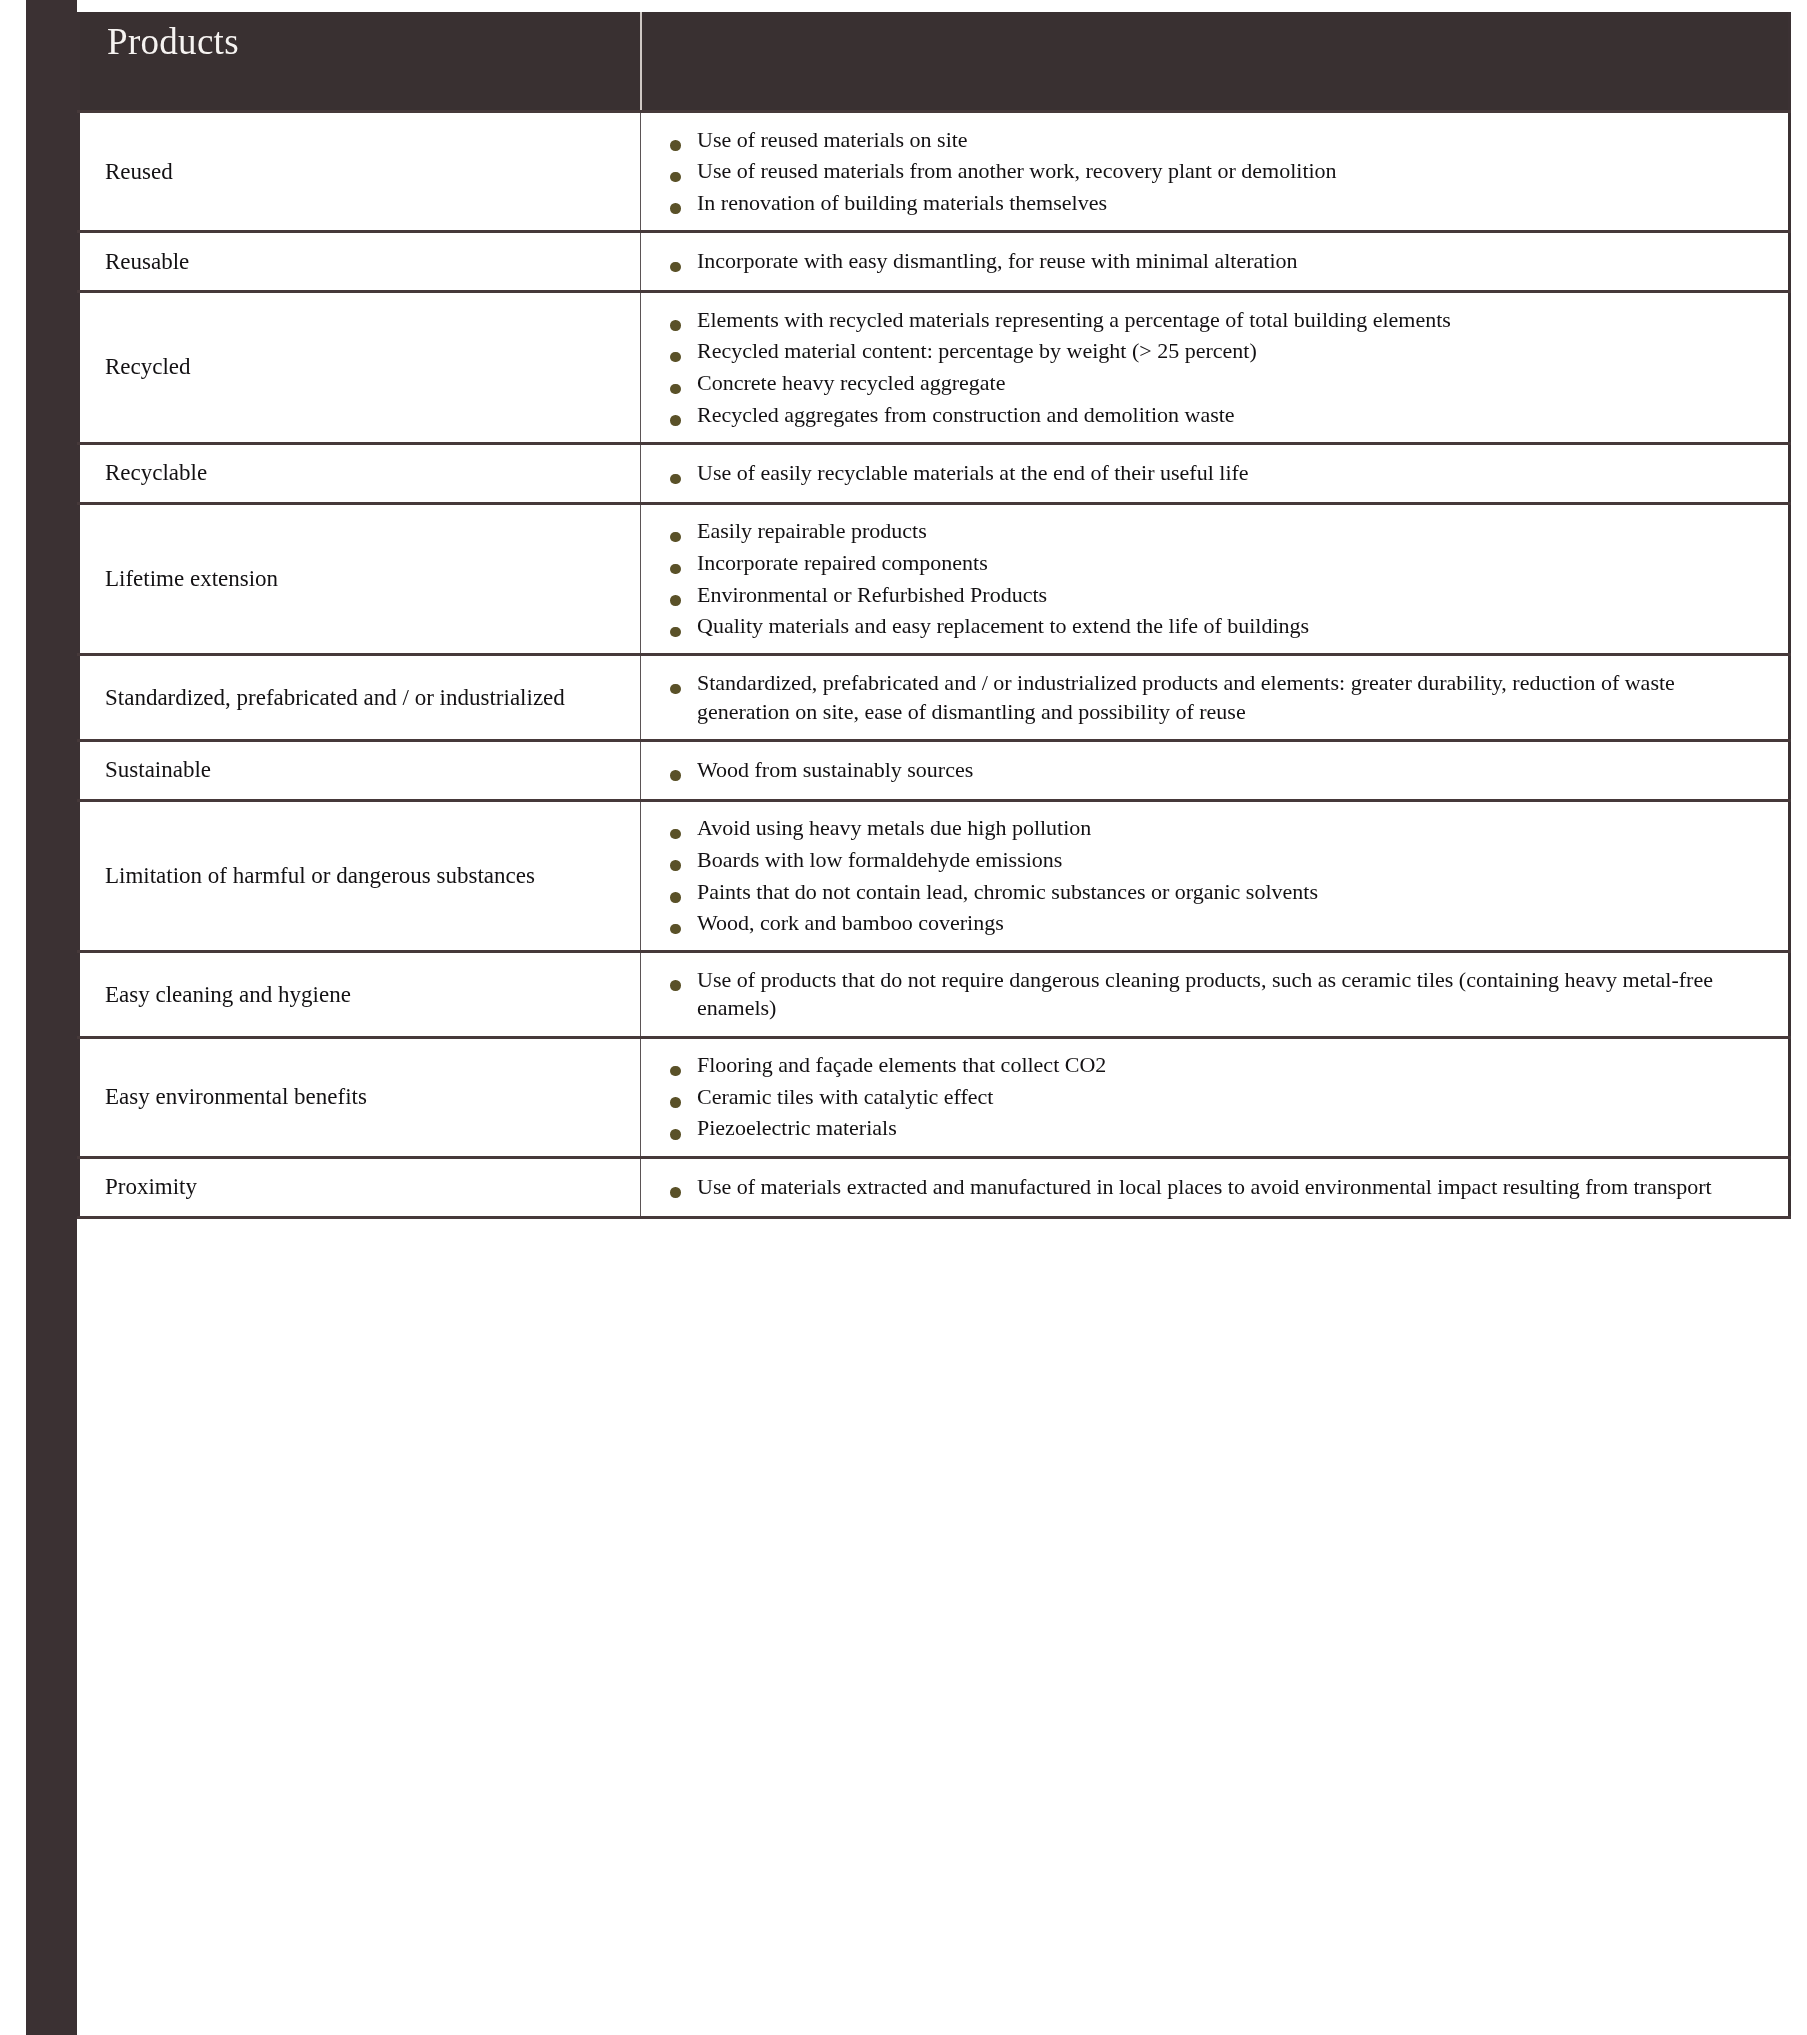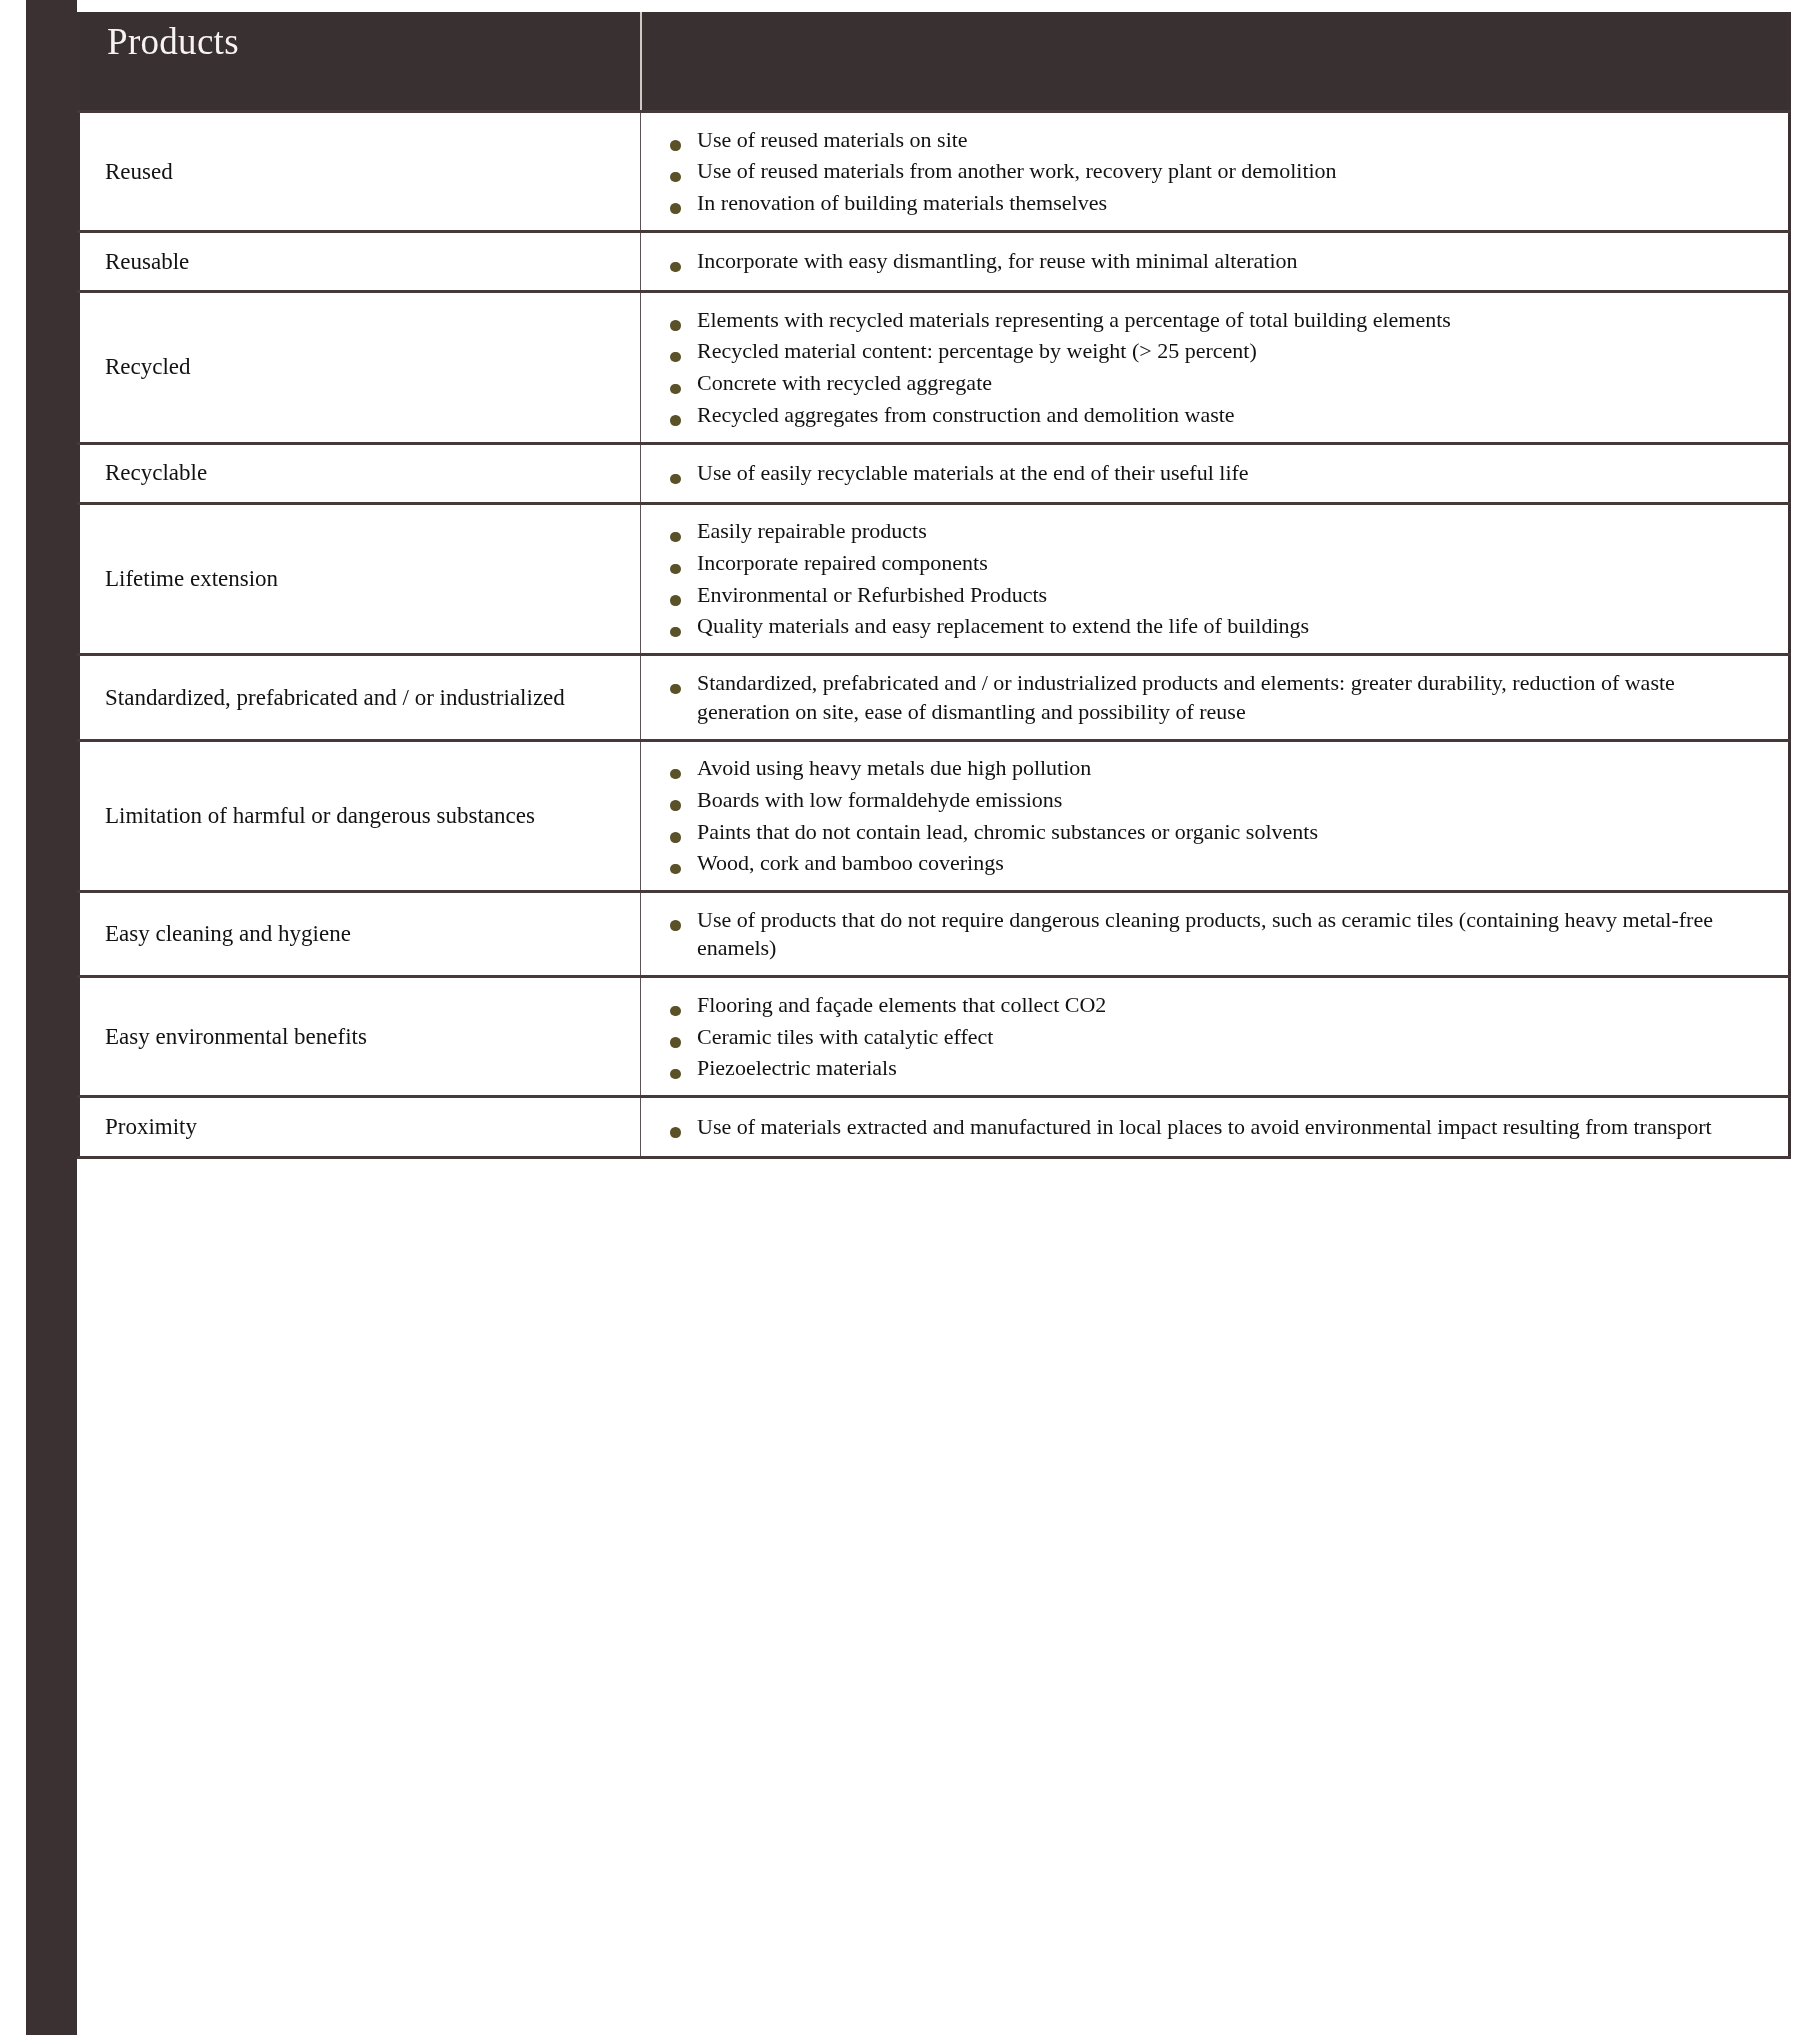--- a/index.html
+++ b/index.html
@@ -175,21 +175,21 @@
                 <li style="color: rgb(19, 17, 19);">Incorporate with easy dismantling, for reuse with minimal alteration</li>
               </ul>
             </td>
           </tr>
           <tr>
             <td class="label-cell" style="color: rgb(19, 17, 19);">Recycled</td>
             <td class="items-cell">
               <ul class="bullets">
                 <li style="color: rgb(19, 17, 19);">Elements with recycled materials representing a percentage of total building elements</li>
                 <li style="color: rgb(19, 17, 19);">Recycled material content: percentage by weight (&gt; 25 percent)</li>
-                <li style="color: rgb(19, 17, 19);">Concrete with recycled aggregate</li>
+                <li style="color: rgb(19, 17, 19);">Concrete heavy recycled aggregate</li>
                 <li style="color: rgb(19, 17, 19);">Recycled aggregates from construction and demolition waste</li>
               </ul>
             </td>
           </tr>
           <tr>
             <td class="label-cell" style="color: rgb(19, 17, 19);">Recyclable</td>
             <td class="items-cell">
               <ul class="bullets">
                 <li style="color: rgb(19, 17, 19);">Use of easily recyclable materials at the end of their useful life</li>
               </ul>
@@ -208,20 +208,28 @@
           </tr>
           <tr>
             <td class="label-cell" style="color: rgb(19, 17, 19);">Standardized, prefabricated and / or industrialized</td>
             <td class="items-cell">
               <ul class="bullets">
                 <li style="color: rgb(19, 17, 19);">Standardized, prefabricated and / or industrialized products and elements: greater durability, reduction of waste generation on site, ease of dismantling and possibility of reuse</li>
               </ul>
             </td>
           </tr>
           <tr>
+            <td class="label-cell" style="color: rgb(19, 17, 19);">Sustainable</td>
+            <td class="items-cell">
+              <ul class="bullets">
+                <li style="color: rgb(19, 17, 19);">Wood from sustainably  sources</li>
+              </ul>
+            </td>
+          </tr>
+          <tr>
             <td class="label-cell" style="color: rgb(19, 17, 19);">Limitation of harmful or dangerous substances</td>
             <td class="items-cell">
               <ul class="bullets">
                 <li style="color: rgb(19, 17, 19);">Avoid using  heavy metals due high pollution</li>
                 <li style="color: rgb(19, 17, 19);">Boards with low formaldehyde emissions</li>
                 <li style="color: rgb(19, 17, 19);">Paints that do not contain lead, chromic substances or organic solvents</li>
                 <li style="color: rgb(19, 17, 19);">Wood, cork and bamboo coverings</li>
               </ul>
             </td>
           </tr>

